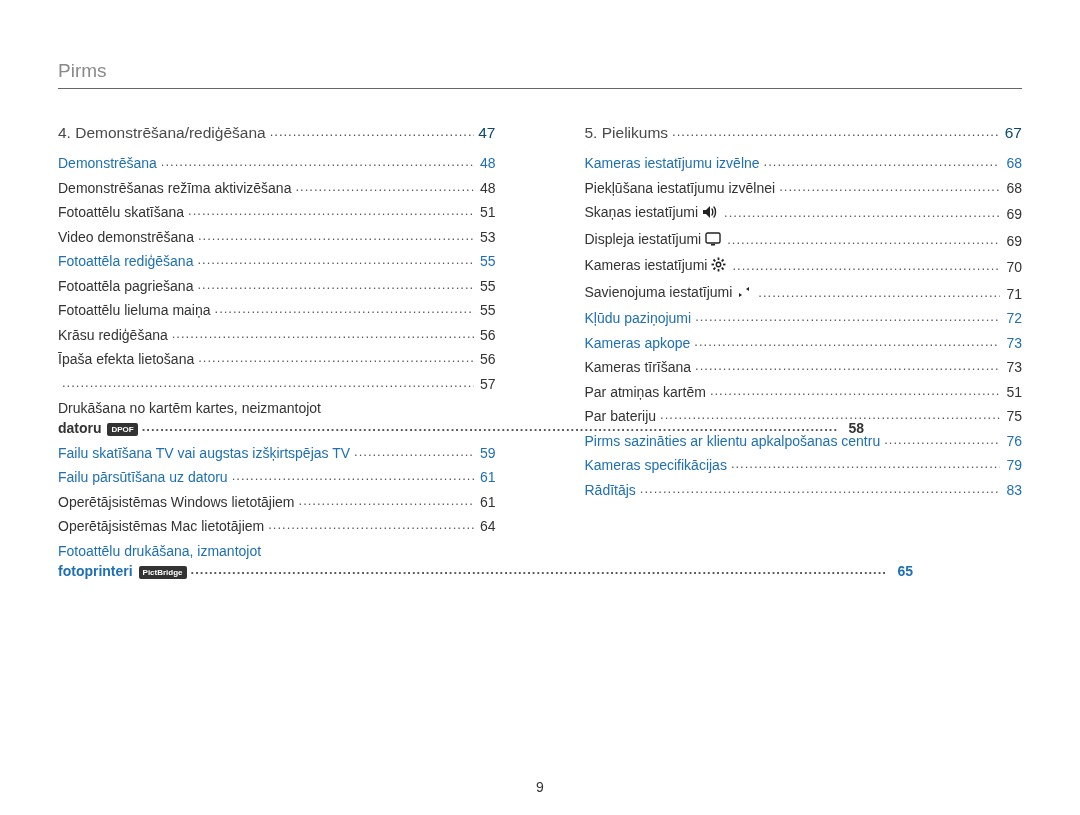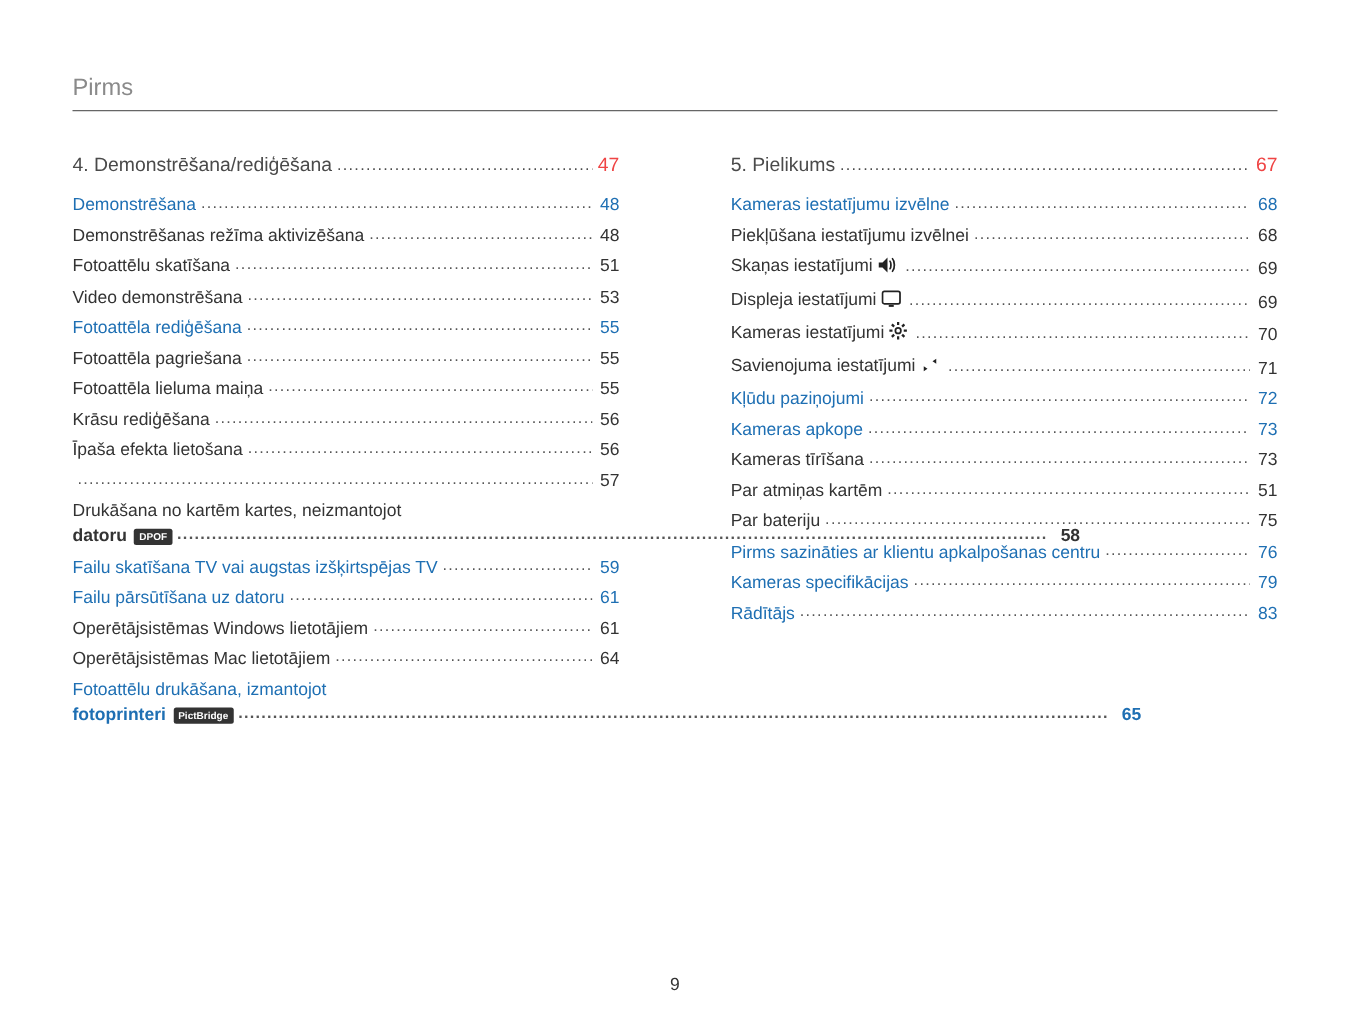--- a/index.html
+++ b/index.html
@@ -47,21 +47,21 @@
     position: relative;
     top: -1px;
     padding: 0 4px;
   }
   .dots::before {
     content: ".......................................................................................................................................................";
   }
   .row.chapter .dots::before { color: #4a4a4a; }
   .row.section .dots::before { color: #555; }
   .pnum { flex: 0 0 auto; color: inherit; padding-left: 4px; min-width: 22px; text-align: right; }
-  .row.chapter .pnum { color: #ef4444; }
+  .row.chapter .pnum { color: #0c4a6e; }
   .row.section .pnum { color: #1e6fb3; }
   .row.sub .pnum { color: #333; }
 
   .badge {
     display: inline-flex;
     align-items: center;
     justify-content: center;
     height: 13px;
     padding: 0 4px;
     border-radius: 2px;
@@ -134,21 +134,21 @@
         <span class="label">Fotoattēla rediģēšana</span>
         <span class="dots"></span>
         <span class="pnum">55</span>
       </div>
       <div class="row sub">
           <span class="label">Fotoattēla pagriešana</span>
           <span class="dots"></span>
           <span class="pnum">55</span>
         </div>
       <div class="row sub">
-          <span class="label">Fotoattēla lieluma maiņa</span>
+          <span class="label">Fotoattēlu lieluma maiņa</span>
           <span class="dots"></span>
           <span class="pnum">55</span>
         </div>
       <div class="row sub">
           <span class="label">Krāsu rediģēšana</span>
           <span class="dots"></span>
           <span class="pnum">56</span>
         </div>
       <div class="row sub">
           <span class="label">Īpaša efekta lietošana</span>

